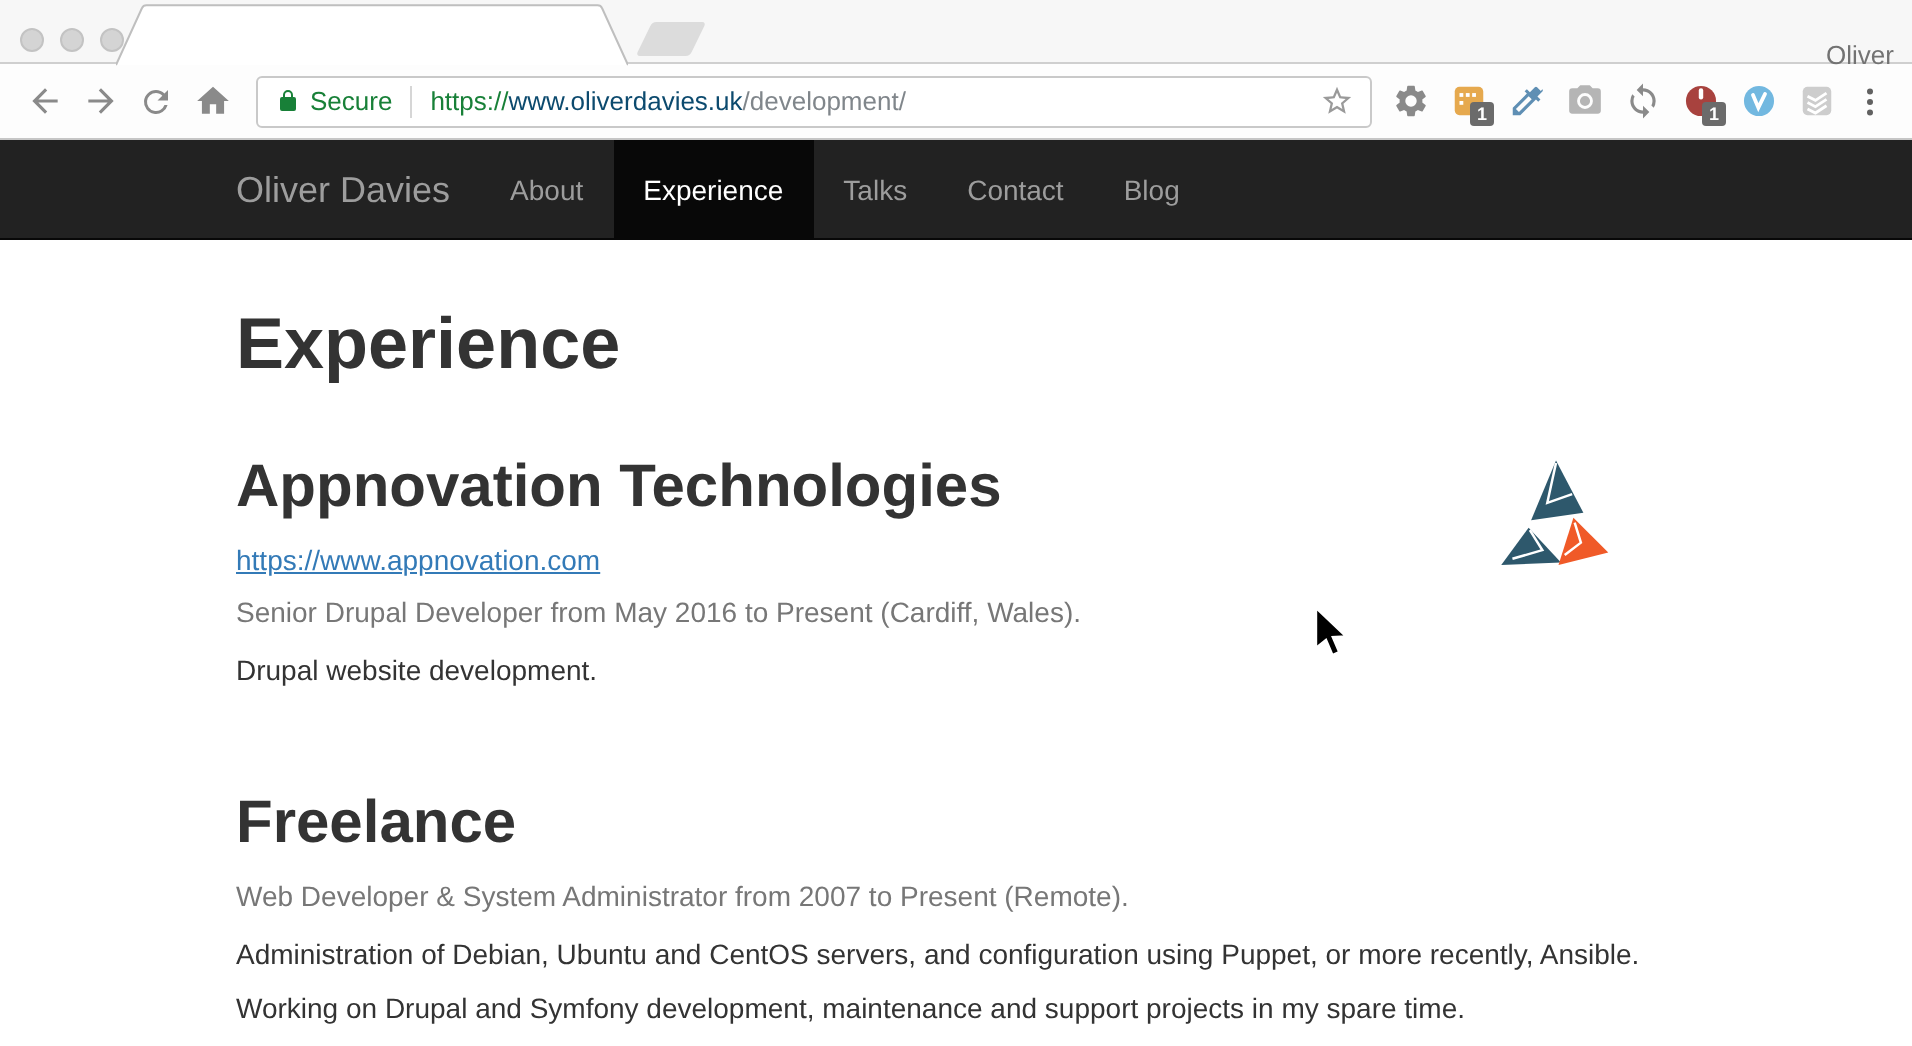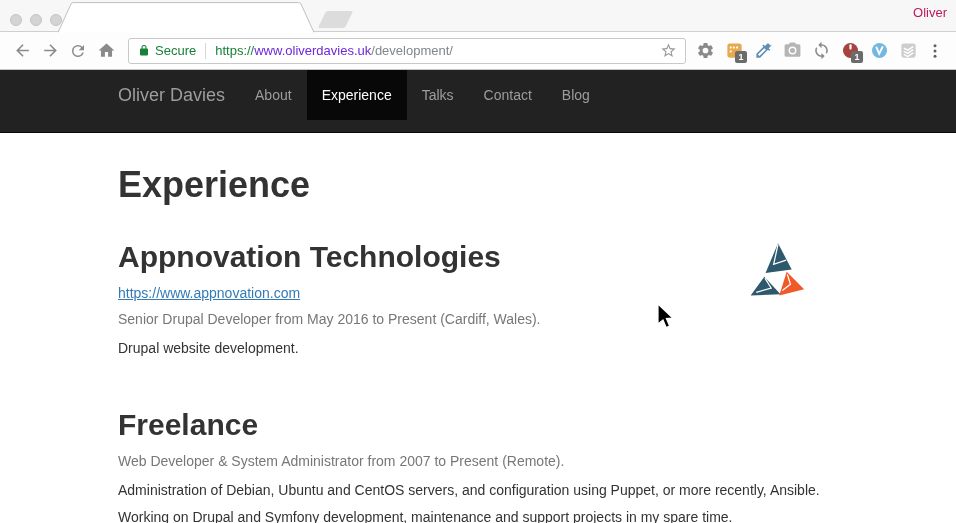--- a/index.html
+++ b/index.html
@@ -11,40 +11,40 @@
   .tabstrip { position: relative; height: 32px; background: #f7f7f7; }
   .tabstrip-line { position: absolute; left: 0; right: 0; bottom: 0; height: 1px; background: #cfcfcf; z-index: 1; }
   .traffic-lights { position: absolute; left: 10px; top: 14px; display: flex; gap: 8px; z-index: 2; }
   .traffic-lights span { width: 12px; height: 12px; border-radius: 50%; background: #d4d4d4; border: 1px solid #c3c3c3; }
   .tab-shape { position: absolute; left: 58px; top: 2px; z-index: 2; }
   .tab-content { position: absolute; left: 58px; top: 2px; width: 256px; height: 30px; z-index: 3; display: flex; align-items: center; padding-left: 30px; }
   .favicon { width: 16px; height: 16px; border-radius: 2px; background: linear-gradient(135deg, #8aa35a 0%, #6d8a4e 40%, #b9a77d 70%, #4f5c3a 100%); flex: 0 0 auto; }
   .tab-title { font-size: 12px; color: #3c3c3c; margin-left: 8px; white-space: nowrap; overflow: hidden; flex: 1; }
   .tab-close { width: 18px; height: 18px; display: flex; align-items: center; justify-content: center; margin-right: 8px; cursor: pointer; }
   .newtab-button { position: absolute; left: 322px; top: 11px; width: 27px; height: 17px; background: #dcdcdc; transform: skewX(-26deg); border-radius: 2px; z-index: 2; }
-  .profile-name { position: absolute; right: 9px; top: 5px; font-size: 13px; color: #be185d; z-index: 2; }
+  .profile-name { position: absolute; right: 9px; top: 20px; font-size: 13px; color: #737373; z-index: 2; }
 
   
   .toolbar { height: 38px; background: #fdfdfd; border-bottom: 1px solid #c6c6c6; display: flex; align-items: center; padding: 0 8px; }
   .nav-btn { width: 28px; height: 28px; display: flex; align-items: center; justify-content: center; flex: 0 0 auto; }
   .omnibox { flex: 1; height: 26px; margin: 0 6px 0 8px; border: 1px solid #c9c9c9; border-radius: 3px; background: #fff; display: flex; align-items: center; padding: 0 6px 0 9px; min-width: 0; }
   .secure-label { color: #188038; font-size: 13px; font-weight: 500; margin-left: 5px; }
   .omni-divider { width: 1px; height: 16px; background: #d6d6d6; margin: 0 9px; }
   .url { font-size: 13px; white-space: nowrap; overflow: hidden; flex: 1; }
   .url .scheme { color: #188038; }
-  .url .host { color: #6d28d9; }
+  .url .host { color: #0c4a6e; }
   .url .path { color: #80868b; }
   .star-btn { width: 22px; height: 22px; display: flex; align-items: center; justify-content: center; }
   .extensions { display: flex; align-items: center; gap: 2px; flex: 0 0 auto; }
   .ext { position: relative; width: 27px; height: 27px; display: flex; align-items: center; justify-content: center; }
   .ext .badge { position: absolute; right: 1px; bottom: 1px; min-width: 12px; height: 12px; background: #6b6b6b; color: #fff; font-size: 9px; font-weight: 700; line-height: 12px; text-align: center; border-radius: 2px; padding: 0 2px; }
   .menu-btn { width: 26px; height: 28px; display: flex; align-items: center; justify-content: center; flex: 0 0 auto; }
 
   
-  .navbar { height: 63px; background: #222; border-bottom: 1px solid #080808; }
+  .navbar { height: 50px; background: #222; border-bottom: 1px solid #080808; }
   .navbar-inner { width: 750px; margin: 0 auto; display: flex; }
   .brand { font-size: 18px; color: #9d9d9d; line-height: 50px; padding: 0 15px; white-space: nowrap; }
   .nav-items { list-style: none; display: flex; }
   .nav-items li a { display: block; font-size: 14px; color: #9d9d9d; line-height: 50px; padding: 0 15px; text-decoration: none; cursor: pointer; }
   .nav-items li.active a { color: #fff; background: #080808; }
 
   
   .content { width: 750px; margin: 0 auto; padding: 0 15px; }
   .content h1 { font-size: 36px; font-weight: 700; color: #333; margin: 31px 0 0; }
   .content h2 { font-size: 30px; font-weight: 700; color: #333; margin: 34px 0 9px; }

